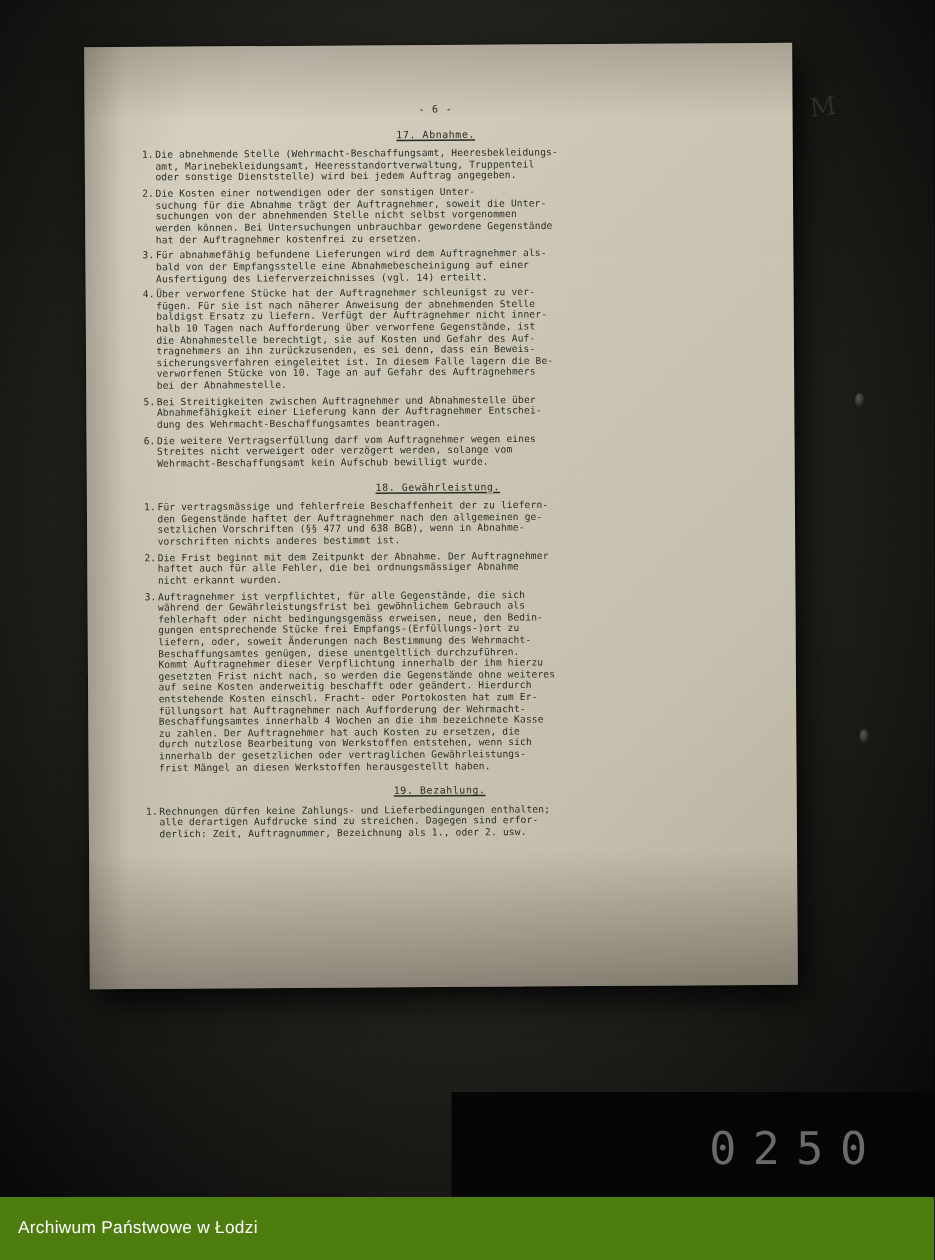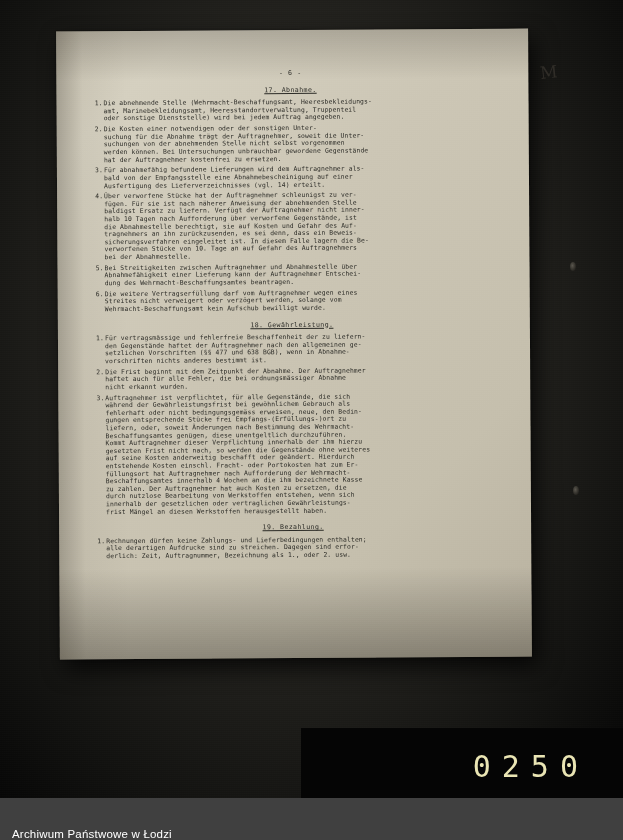--- a/index.html
+++ b/index.html
@@ -145,37 +145,37 @@
     right: 0;
     bottom: 42px;
     width: 322px;
     height: 70px;
     background: #050505;
   }
   .frame-number {
     position: absolute;
     right: 34px;
     bottom: 56px;
-    color: #fef9c3;
+    color: #737373;
     font-family: "DejaVu Sans Mono", "Liberation Mono", monospace;
     font-size: 30px;
     letter-spacing: 11px;
     opacity: 0.92;
   }
 
   
   .caption-bar {
     position: absolute;
     left: 0;
     bottom: 0;
     width: 623px;
     height: 42px;
-    background: #404040;
+    background: #4d7c0f;
     display: flex;
-    align-items: flex-end;
+    align-items: center;
   }
   .caption-text {
     color: #ffffff;
     font-family: "Liberation Sans", sans-serif;
     font-size: 11.5px;
     padding-left: 12px;
     letter-spacing: 0.2px;
   }
 
   

